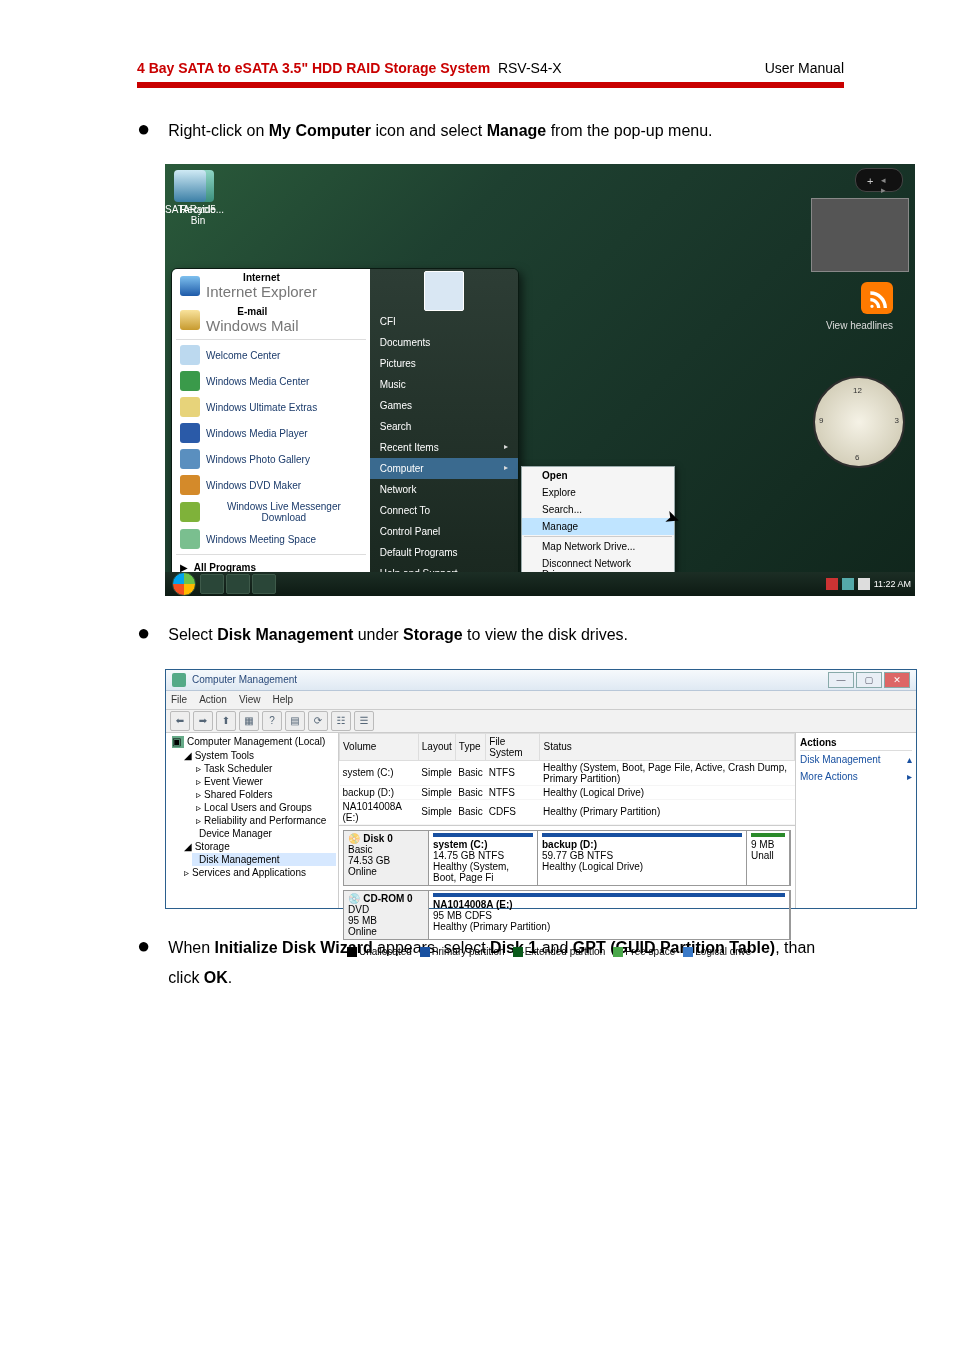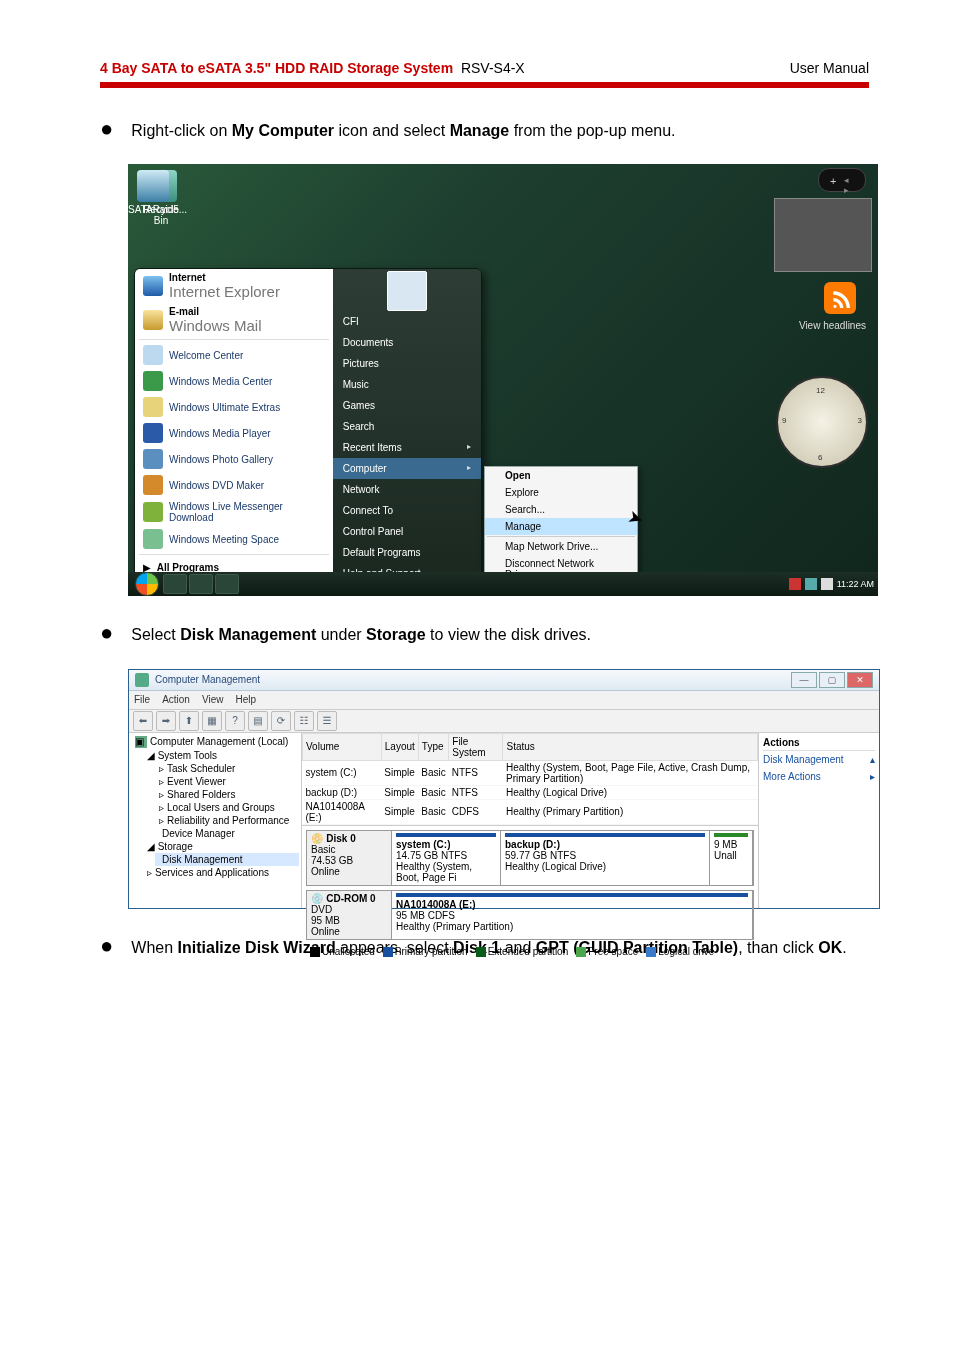--- a/index.html
+++ b/index.html
@@ -2,21 +2,22 @@
 <html><head>
 <meta charset="utf-8">
 <style>
   body {
     margin: 0;
     font-family: Arial, Helvetica, sans-serif;
     background: #fff;
     width: 954px;
   }
   .page {
-    padding: 60px 85px 40px 100px;
+    padding: 60px 110px 40px 100px;
+    margin-left: 37px;
   }
   .header {
     font-size: 14px;
     margin-bottom: 6px;
   }
   .hdr-red { color: #c90000; font-weight: bold; }
   .hdr-black { color: #000; }
   .hdr-right { float: right; color: #000; }
   .red-bar {
     height: 6px;
@@ -75,41 +76,42 @@
   .gadget-bubble .plus { color:#ccc; font-size:11px; }
   .slideshow {
     position:absolute; right:6px; top:34px; width:96px; height:72px; background:#555; border:1px solid #888;
   }
   .rss-badge {
     position:absolute; right:22px; top:118px; width:32px; height:32px; background:#ff7a00; border-radius:6px;
     display:flex; align-items:center; justify-content:center;
   }
   .rss-badge svg { width:20px; height:20px; }
   .view-head {
-    position:absolute; right:12px; top:156px; font-size:10px; color:#ddd;
+    position:absolute; right:22px; top:156px; font-size:10px; color:#ddd;
   }
   .clock {
     position:absolute; right:10px; top:212px; width:88px; height:88px; border-radius:50%;
     background: radial-gradient(circle at 50% 50%, #f5f2e6 0%, #d5d0bb 70%, #8a8570 100%);
     border:2px solid #2e2e2e;
   }
   .clock span { position:absolute; font-size:8px; color:#333; }
 
   .start-menu {
     position:absolute; left:6px; top:104px; width:346px; height:308px;
     display:flex; border:1px solid #0a1a12; border-radius:6px; overflow:hidden;
     box-shadow: 3px 4px 10px rgba(0,0,0,.6);
   }
   .sm-left {
     width:208px; background:#fff; display:flex; flex-direction:column;
   }
   .sm-item {
     display:flex; align-items:center; gap:6px;
     padding:3px 8px; color:#1a3a6a; font-size:10px;
     border-bottom:0;
+    text-align:center;
   }
   .sm-item .micon { width:20px; height:20px; border-radius:3px; flex-shrink:0; }
   .sm-item .sub { color:#777; font-size:15px; }
   .sm-item.two { flex-direction:row; }
   .sm-item .stack { display:flex; flex-direction:column; }
   .sm-sep { border-top:1px solid #ddd; margin:2px 4px; }
   .sm-all { color:#000; padding:5px 8px; font-size:10px; display:flex; align-items:center; gap:6px;}
   .sm-search {
     margin-top:auto;
     background:#fff; border-top:1px solid #ccc; padding:3px 6px; display:flex; align-items:center;

